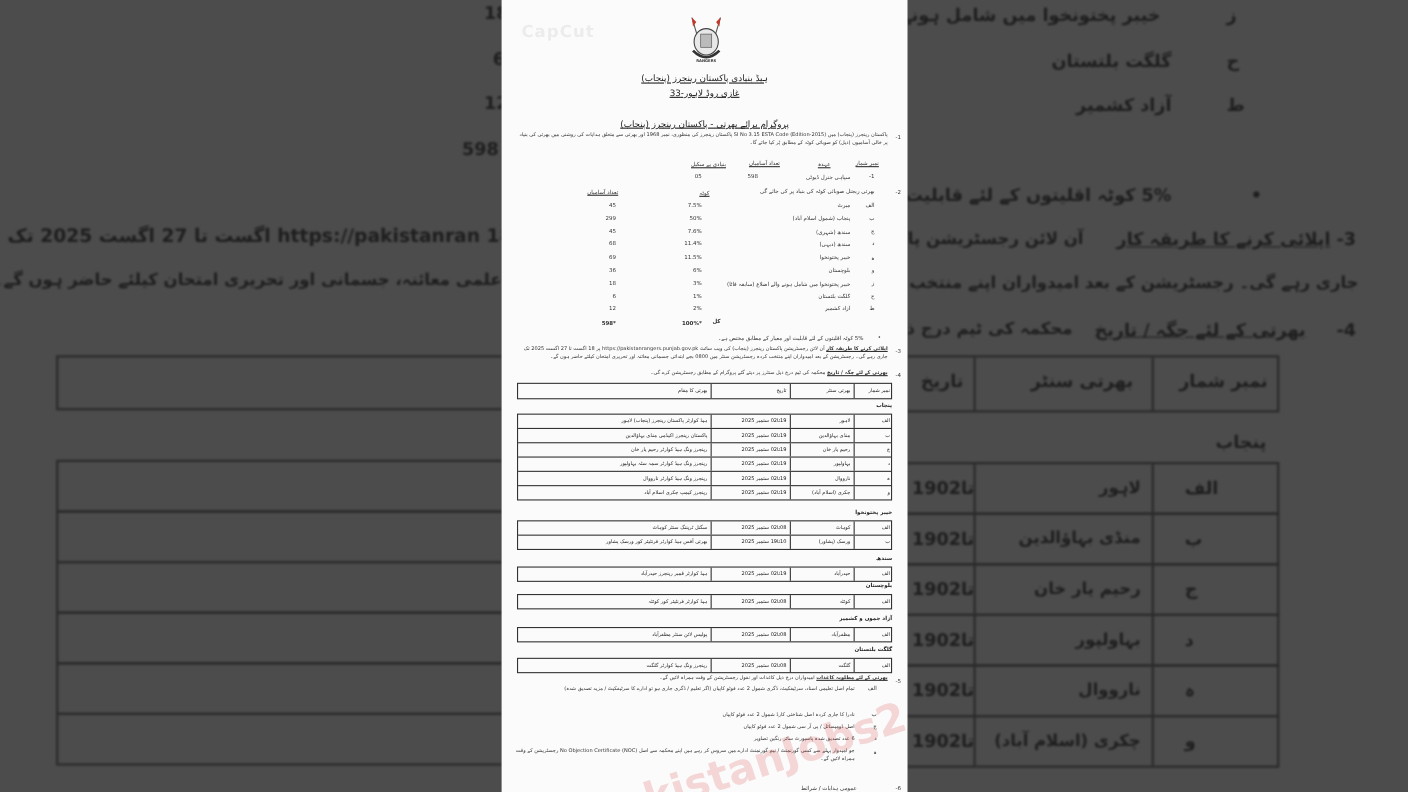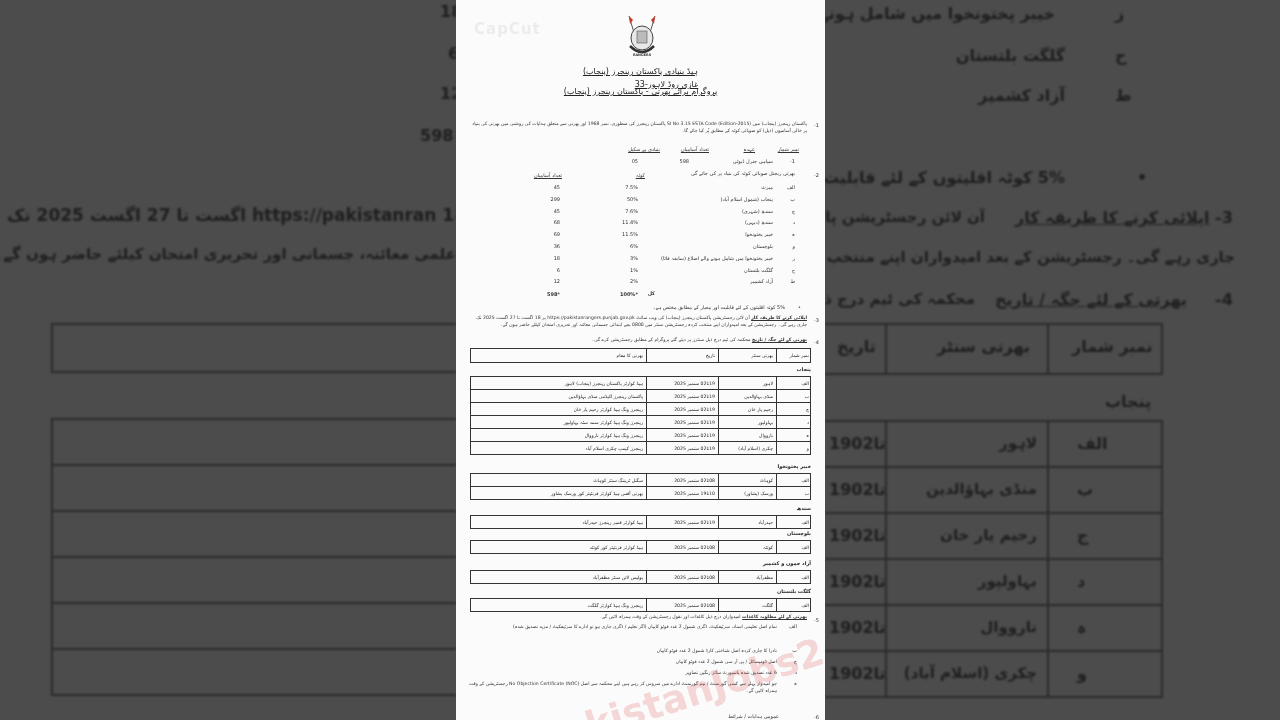--- a/index.html
+++ b/index.html
@@ -126,22 +126,22 @@
     <line x1="31" y1="4" x2="22" y2="34" stroke="#555" stroke-width="1"></line>
     <path d="M5 4 L9 8 L6 12 Z" fill="#c0392b"></path>
     <path d="M31 4 L27 8 L30 12 Z" fill="#c0392b"></path>
     <ellipse cx="18" cy="26" rx="11" ry="12" fill="#e8e8e8" stroke="#444" stroke-width="1"></ellipse>
     <rect x="13" y="19" width="10" height="12" fill="#bbb" stroke="#555" stroke-width="0.6"></rect>
     <path d="M6 34 Q18 46 30 34" fill="none" stroke="#333" stroke-width="2.5"></path>
     <text x="18" y="44" font-size="3.4" text-anchor="middle" fill="#333" font-family="DejaVu Sans, sans-serif" font-weight="bold">RANGERS</text>
   </svg>
 
   <div class="title" style="top:67px;">ہیڈ بنیادی پاکستان رینجرز (پنجاب)</div>
-  <div class="title" style="top:80px;margin-left:26px;">غازی روڈ لاہور-33</div>
-  <div class="title" style="top:87px;text-decoration:underline;">پروگرام برائے بھرتی - پاکستان رینجرز (پنجاب)</div>
+  <div class="title" style="top:80px;">غازی روڈ لاہور-33</div>
+  <div class="title" style="top:108px;text-decoration:underline;">پروگرام برائے بھرتی - پاکستان رینجرز (پنجاب)</div>
 
   <span class="num" style="right:6px;top:122px;">-1</span>
   <div class="para" style="right:18px;top:120px;width:340px;">پاکستان رینجرز (پنجاب) میں SI No 3.15 ESTA Code (Edition-2015) پاکستان رینجرز کی منظوری، نمبر 1968 اور بھرتی سے متعلق ہدایات کی روشنی میں بھرتی کی بنیاد پر خالی آسامیوں (ذیل) کو صوبائی کوٹہ کے مطابق پُر کیا جائے گا۔</div>
   <span class="t1 ur hdr" style="right:26px;top:146px;">نمبر شمار</span>
   <span class="t1 ur hdr" style="right:70px;top:146px;">عہدہ</span>
   <span class="t1 ur hdr" style="right:116px;top:146px;">تعداد آسامیاں</span>
   <span class="t1 ur hdr" style="right:165px;top:146px;">بنیادی پے سکیل</span>
   <span class="t1" style="right:30px;top:158px;">-1</span>
   <span class="t1 ur" style="right:52px;top:158px;">سپاہی جنرل ڈیوٹی</span>
   <span class="t1" style="right:136px;top:158px;">598</span>

